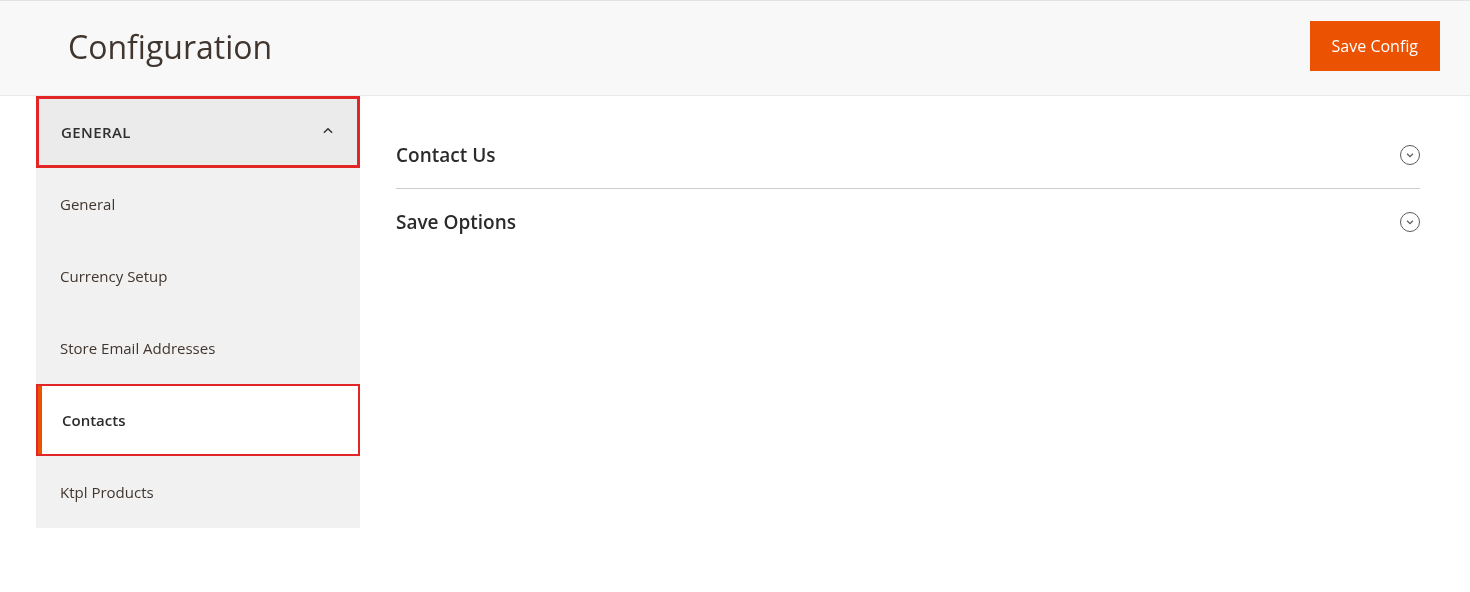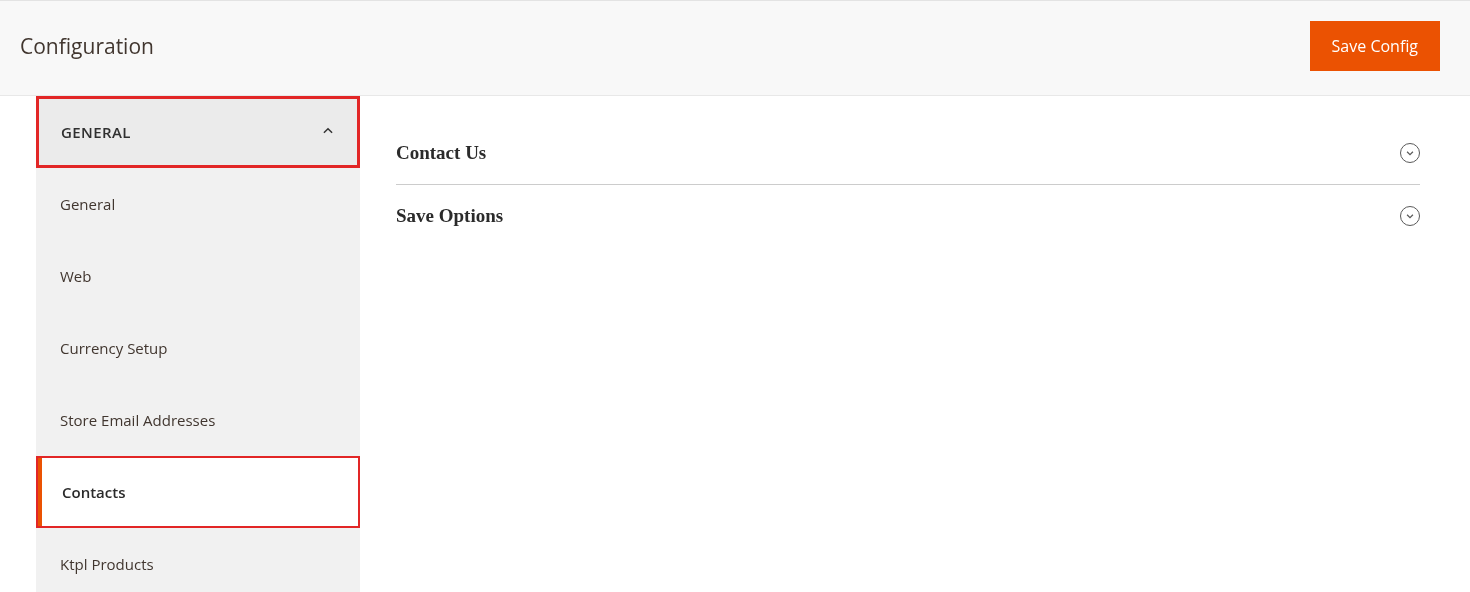--- a/index.html
+++ b/index.html
@@ -13,23 +13,24 @@
     .header {
       display: flex;
       justify-content: space-between;
       align-items: center;
       padding: 20px 30px 24px 20px;
       background: #f8f8f8;
       border-top: 1px solid #e3e3e3;
       border-bottom: 1px solid #e8e8e8;
     }
     .page-title {
-      font-size: 21px;
+      font-size: 32px;
       font-weight: 400;
       color: #41362f;
+      margin-left: 48px;
     }
     .save-btn {
       background: #eb5202;
       color: #fff;
       border: none;
       padding: 14px 22px;
       font-size: 16px;
       font-weight: 400;
       cursor: pointer;
       font-family: inherit;
@@ -93,21 +94,20 @@
     .main {
       flex: 1;
       padding: 28px 50px 0 36px;
     }
     .section-row {
       display: flex;
       justify-content: space-between;
       align-items: center;
       padding: 18px 0;
       cursor: pointer;
-      font-family: Liberation Serif, serif;
     }
     .section-row-title {
       font-size: 19px;
       font-weight: 600;
       color: #2b2b2b;
     }
     .collapse-icon {
       width: 20px;
       height: 20px;
       border: 1.5px solid #5a5a5a;
@@ -140,21 +140,20 @@
     <div class="section-header">
       <span class="section-header-label">GENERAL</span>
       <span>
         <svg class="chevron-up" viewBox="0 0 24 24" fill="none" stroke="#333" stroke-width="2.5">
           <polyline points="5 15 12 8 19 15"></polyline>
         </svg>
       </span>
     </div>
     <div class="subnav">
       <div class="subnav-item">General</div>
-      <div class="subnav-item">Web</div>
       <div class="subnav-item">Currency Setup</div>
       <div class="subnav-item">Store Email Addresses</div>
       <div class="subnav-item active-wrap">
         <div class="subnav-item-active-inner">Contacts</div>
       </div>
       <div class="subnav-item">Ktpl Products</div>
     </div>
   </div>
 
   <div class="main">

